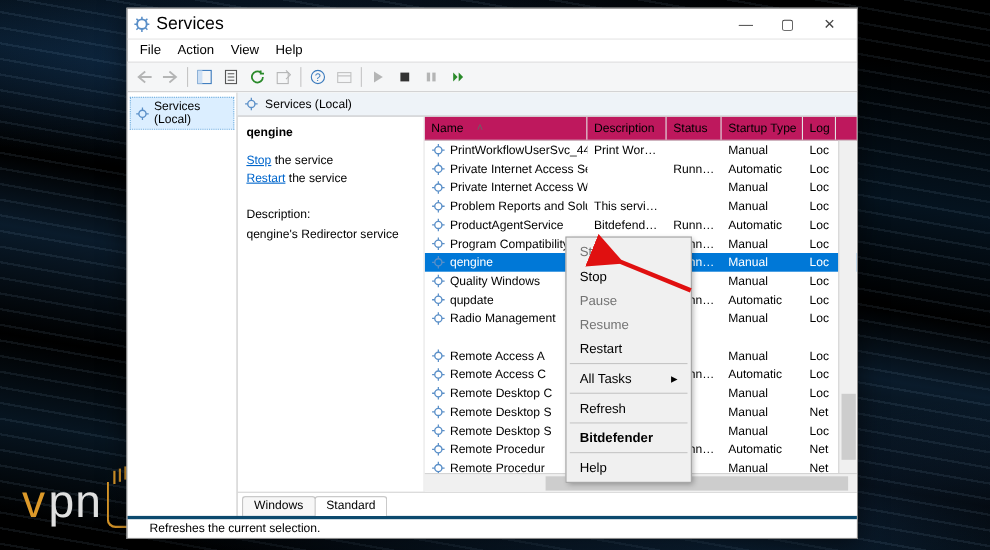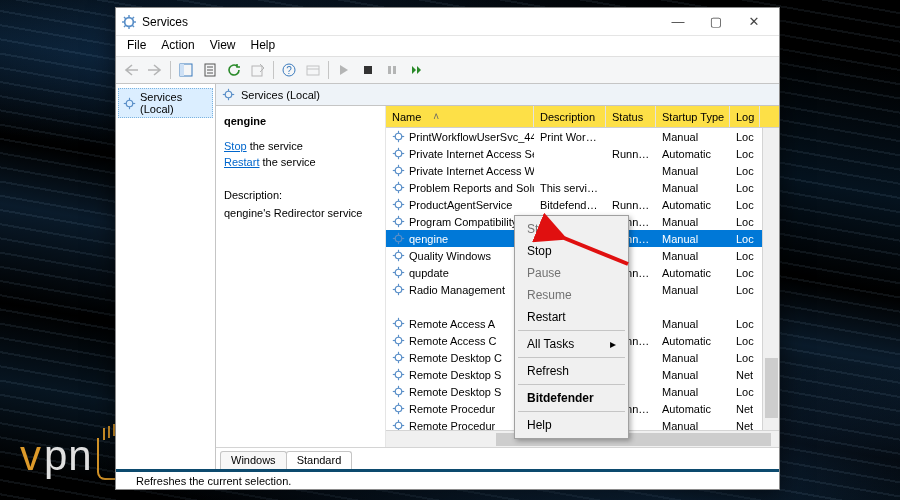--- a/index.html
+++ b/index.html
@@ -11,21 +11,21 @@
 }
 .bg::before{content:"";position:absolute;inset:0;background:repeating-linear-gradient(190deg, transparent 0 12px, rgba(180,220,255,0.08) 12px 14px);}
 .watermark{position:absolute;left:20px;bottom:20px;font-size:42px;font-weight:300;color:#e0e0e0;letter-spacing:1px;display:flex;align-items:flex-end;gap:2px;}
 .watermark .v{color:#dd9a2a;font-weight:400}
 .watermark .hand{width:28px;height:42px;border:2px solid #dd9a2a;border-top:none;border-radius:0 0 8px 8px;position:relative;margin:0 2px}
 .watermark .hand::before{content:"";position:absolute;top:-10px;left:4px;width:2px;height:12px;background:#dd9a2a;box-shadow:5px -2px 0 #dd9a2a,10px -4px 0 #dd9a2a,15px -2px 0 #dd9a2a}
 
 .win{position:absolute;left:115px;top:7px;width:665px;height:483px;background:#fff;border:1px solid #8a8a8a;box-shadow:0 6px 25px rgba(0,0,0,.6);display:flex;flex-direction:column}
 .titlebar{height:28px;display:flex;align-items:center;padding:0 6px;border-bottom:1px solid #e5e5e5}
 .titlebar .ticon{width:14px;height:14px;margin-right:6px}
-.titlebar .ttext{flex:1;font-size:12px}
+.titlebar .ttext{flex:1;font-size:16px}
 .winbtns{display:flex;margin-left:auto}
 .winbtn{width:38px;height:22px;display:flex;align-items:center;justify-content:center;font-family:Arial;font-size:13px;color:#444}
 
 .menubar{height:20px;display:flex;align-items:flex-start;padding:0 4px;font-size:12px;gap:1px}
 .menubar span{padding:2px 7px}
 
 .toolbar{height:28px;display:flex;align-items:center;padding:0 4px;border-top:1px solid #e0e0e0;border-bottom:1px solid #c5c5c5;background:#f5f6f7;gap:2px}
 .tb{width:22px;height:22px;display:flex;align-items:center;justify-content:center;border:1px solid transparent;border-radius:2px}
 .tb.disabled{opacity:.4}
 .tbsep{width:1px;height:18px;background:#c5c5c5;margin:0 2px}
@@ -38,21 +38,21 @@
 .hdr{height:22px;background:#eef3f8;border-bottom:1px solid #c5c5c5;display:flex;align-items:center;gap:6px;padding:0 6px;font-size:11px}
 
 .split{flex:1;display:flex;overflow:hidden}
 .leftpane{width:170px;padding:8px 8px 4px 8px;font-size:11px;line-height:1.4;border-right:1px solid #e5e5e5}
 .leftpane .svcname{font-weight:bold;margin-bottom:10px}
 .leftpane a{color:#0066cc;text-decoration:underline}
 .leftpane .actions{margin-bottom:18px}
 .leftpane .dlbl{margin-bottom:2px}
 
 .grid{flex:1;display:flex;flex-direction:column;overflow:hidden;position:relative}
-.gridhdr{display:flex;height:22px;border-bottom:1px solid #d0d0d0;font-size:11px;background:#fde047}
+.gridhdr{display:flex;height:22px;border-bottom:1px solid #d0d0d0;font-size:11px;background:#be185d}
 .gh{padding:3px 6px;border-right:1px solid #e3e3e3;display:flex;align-items:center;gap:4px;white-space:nowrap;overflow:hidden}
 .gh.sort::after{content:"˄";font-size:10px;color:#666;margin-left:8px}
 .gridbody{flex:1;overflow:hidden;position:relative}
 .row{display:flex;height:17px;font-size:11px;align-items:center;white-space:nowrap}
 .row.sel{background:#0078d7;color:#fff}
 .row.sel .cell{color:#fff}
 .cell{padding:1px 6px;overflow:hidden;text-overflow:ellipsis}
 .cell.name{display:flex;align-items:center;gap:4px}
 .gear{width:13px;height:13px;flex-shrink:0}
 

